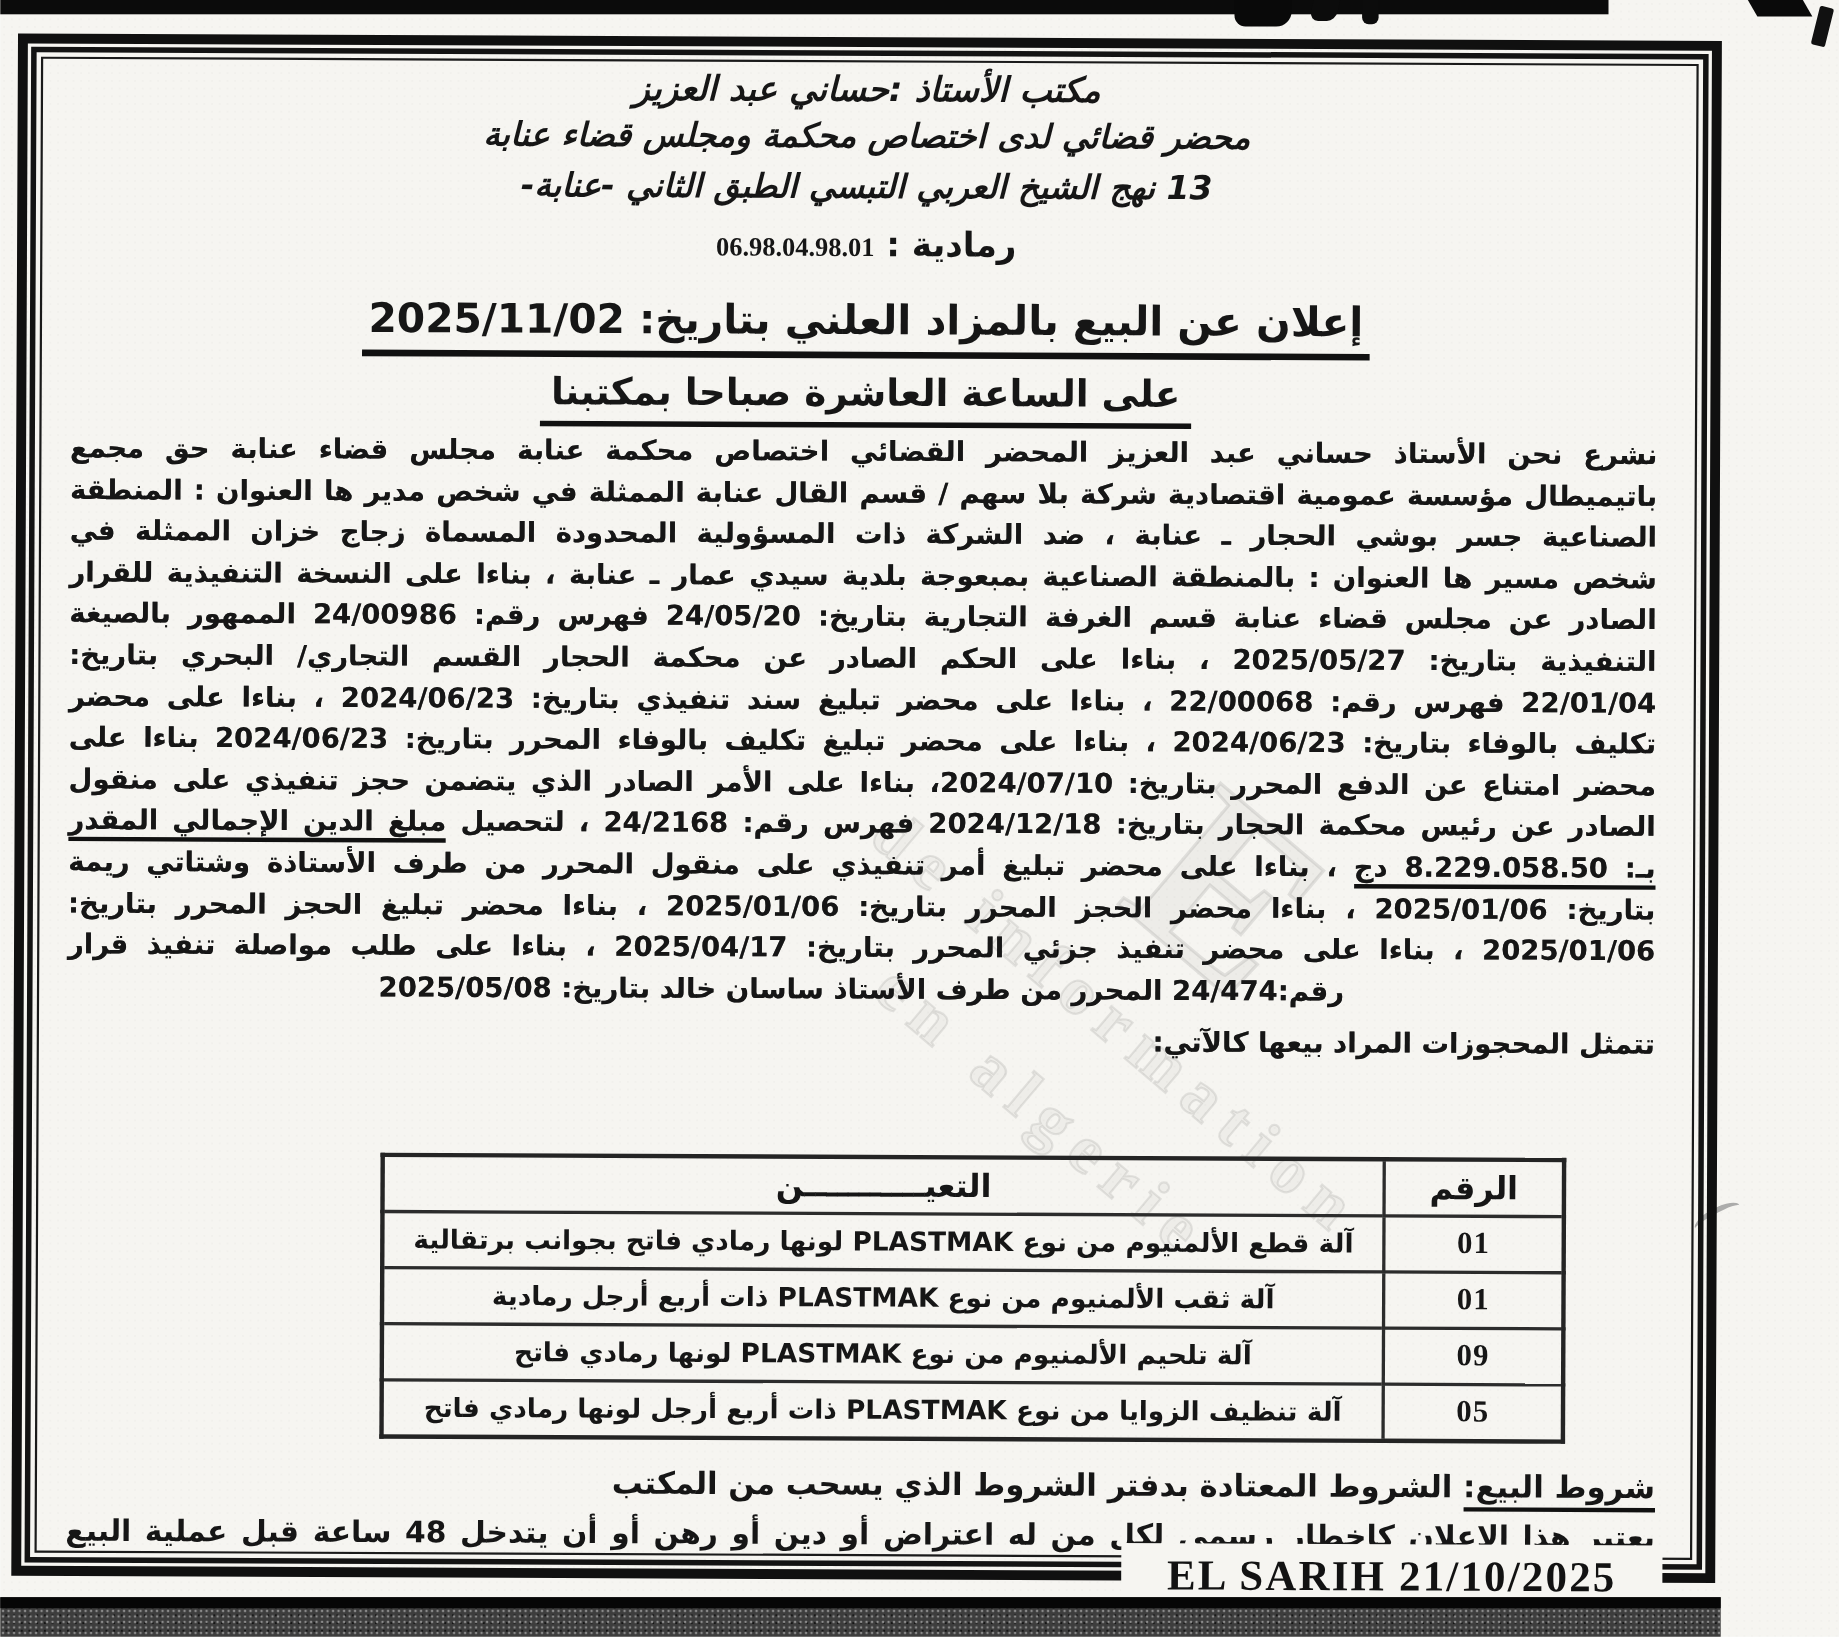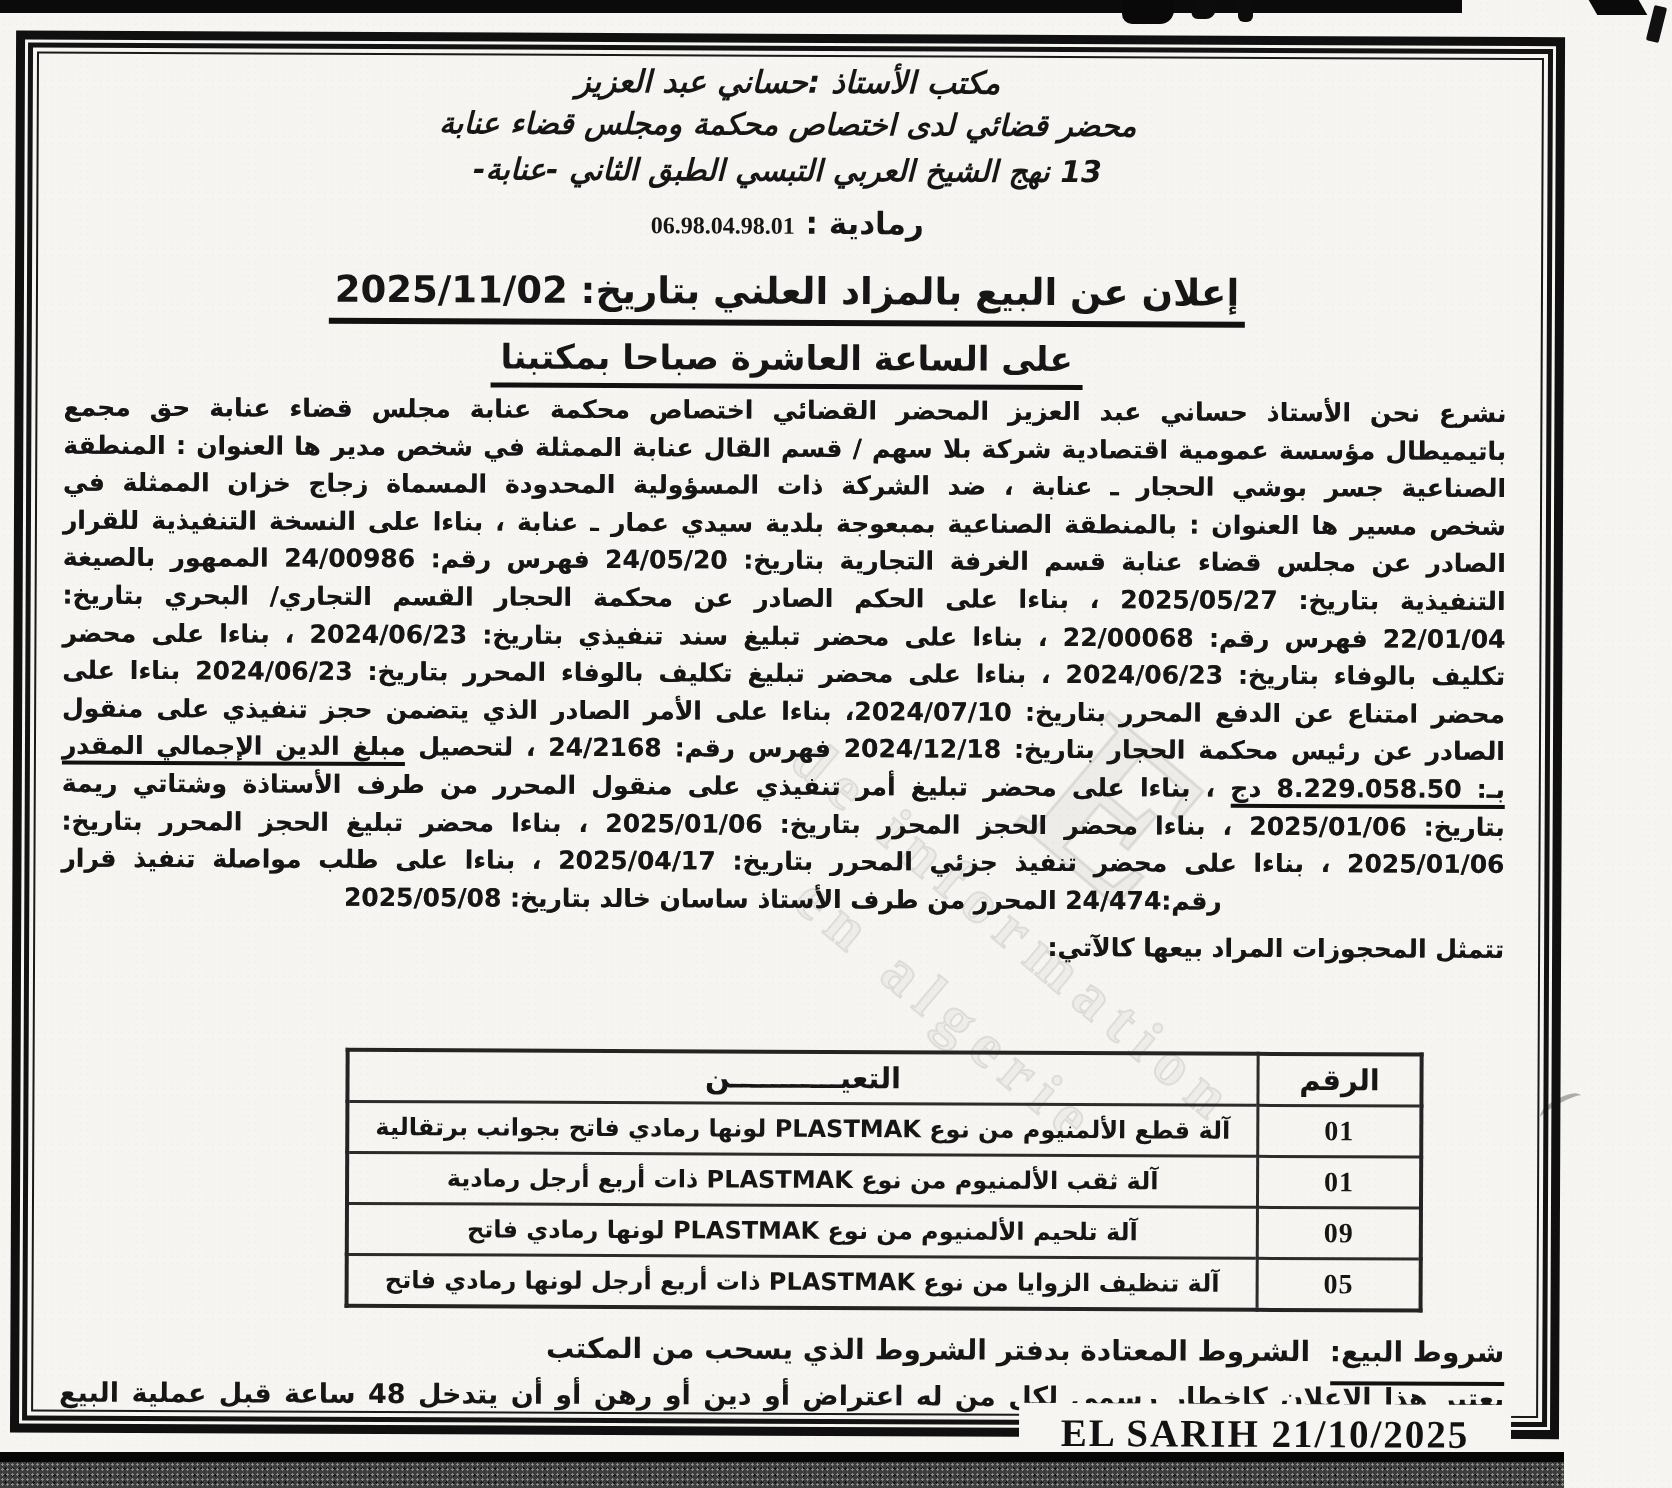--- a/index.html
+++ b/index.html
@@ -63,21 +63,21 @@
   table.items td{border:3px solid #2c2c2c;text-align:center;vertical-align:middle;padding:2px 6px;}
   table.items{border:4px solid #242424;}
   .thead td{height:44px;font-size:29px;}
   .row td{height:44px;}
   .col-num{width:148px;margin-left:27px;}
   td.num{font-family:"Liberation Serif",serif;font-size:28px;letter-spacing:1px;}
   td.des{font-size:24px;white-space:nowrap;}
   
   .footer{position:absolute;left:62px;top:1330px;width:1445px;font-weight:bold;}
   .f1{font-size:28px;text-align:right;height:40px;line-height:40px;}
-  .terms-label{border-bottom:4px solid #111;padding-bottom:13px;margin-left:10px;}
+  .terms-label{border-bottom:4px solid #111;padding-bottom:2px;}
   .f2{font-size:27px;margin-top:6px;height:40px;line-height:40px;}
   
   .publisher{position:absolute;left:1022px;top:1402px;width:492px;height:58px;background:#f6f5f1;
     display:flex;align-items:center;justify-content:center;z-index:5;}
   .publisher .latin{font-size:39px;font-weight:bold;letter-spacing:2px;color:#121212;}
 </style>
 </head>
 <body>
 
 <div class="page">

